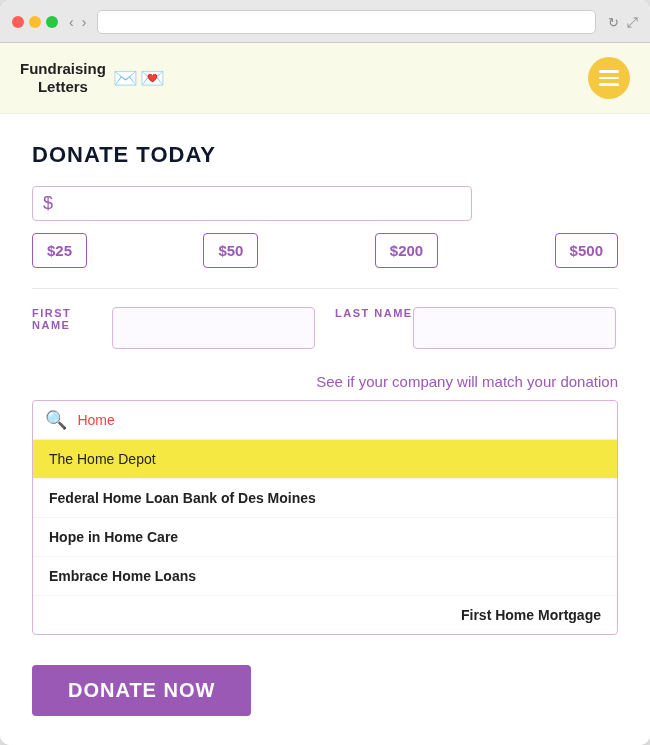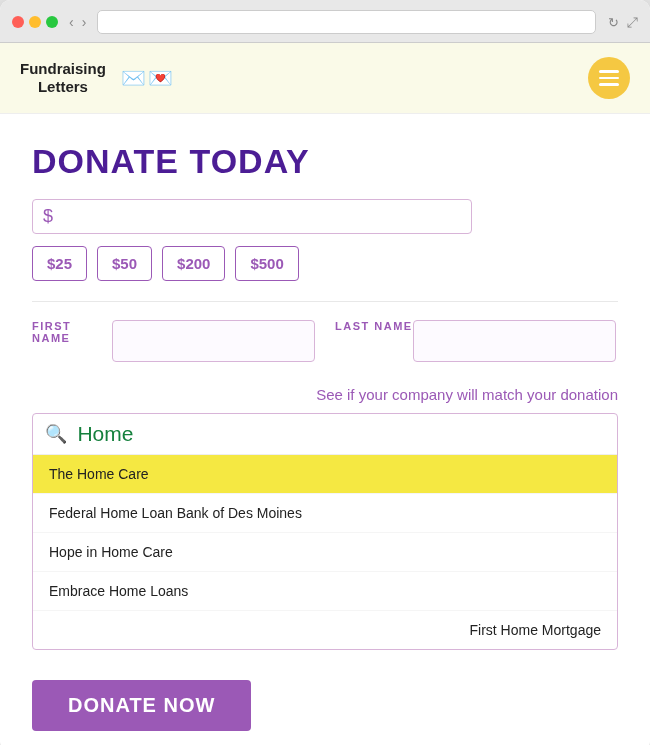--- a/index.html
+++ b/index.html
@@ -96,21 +96,21 @@
       padding: 14px 20px;
       display: flex;
       justify-content: space-between;
       align-items: center;
       border-bottom: 1px solid #eee;
     }
 
     .logo-area {
       display: flex;
       align-items: center;
-      gap: 16px;
+      gap: 8px;
     }
 
     .logo-text {
       font-weight: 700;
       font-size: 15px;
       color: #222;
       line-height: 1.2;
       text-align: center;
     }
 
@@ -150,23 +150,23 @@
 
     
     .main-content {
       padding: 28px 32px 20px;
       flex: 1;
       background: #fff;
     }
 
     .donate-title {
       font-family: 'Impact', 'Arial Black', sans-serif;
-      font-size: 34px;
+      font-size: 22px;
       font-weight: 900;
-      color: #4c1d95;
+      color: #0f172a;
       text-transform: uppercase;
       letter-spacing: 1px;
       margin-bottom: 18px;
     }
 
     .amount-input-row {
       display: flex;
       align-items: center;
       border: 1.5px solid #d8b4d8;
       border-radius: 4px;
@@ -187,20 +187,21 @@
       outline: none;
       font-size: 16px;
       flex: 1;
       color: #333;
     }
 
     .preset-amounts {
       display: flex;
       gap: 10px;
       margin-bottom: 20px;
+      justify-content: space-between;
     }
 
     .preset-btn {
       border: 1.5px solid #9b59b6;
       background: #fff;
       color: #9b59b6;
       border-radius: 4px;
       padding: 8px 14px;
       font-size: 15px;
       font-weight: 600;
@@ -272,35 +273,36 @@
 
     .search-icon {
       color: #f5c842;
       font-size: 18px;
       margin-right: 10px;
     }
 
     .company-input {
       border: none;
       outline: none;
-      font-size: 21px;
-      color: #15803d;
+      font-size: 14px;
+      color: #ef4444;
       flex: 1;
     }
 
     .company-dropdown {
       list-style: none;
     }
 
     .company-item {
       padding: 11px 16px;
       font-size: 14px;
       color: #222;
       cursor: pointer;
       border-bottom: 1px solid #f5f5f5;
+      font-weight: bold;
     }
 
     .company-item:last-child {
       border-bottom: none;
       text-align: right;
     }
 
     .company-item.highlighted {
       background: #f5e842;
       font-weight: 500;
@@ -396,21 +398,21 @@
 
     
     <div class="match-section">
       <p class="match-label">See if your company will match your donation</p>
       <div class="company-search-container">
         <div class="company-search-row">
           <span class="search-icon">🔍</span>
           <input type="text" class="company-input" value="Home" style="">
         </div>
         <ul class="company-dropdown">
-          <li class="company-item highlighted">The Home Care</li>
+          <li class="company-item highlighted">The Home Depot</li>
           <li class="company-item">Federal Home Loan Bank of Des Moines</li>
           <li class="company-item">Hope in Home Care</li>
           <li class="company-item">Embrace Home Loans</li>
           <li class="company-item">First Home Mortgage</li>
         </ul>
       </div>
     </div>
 
     
     <button class="donate-now-btn">DONATE NOW</button>

